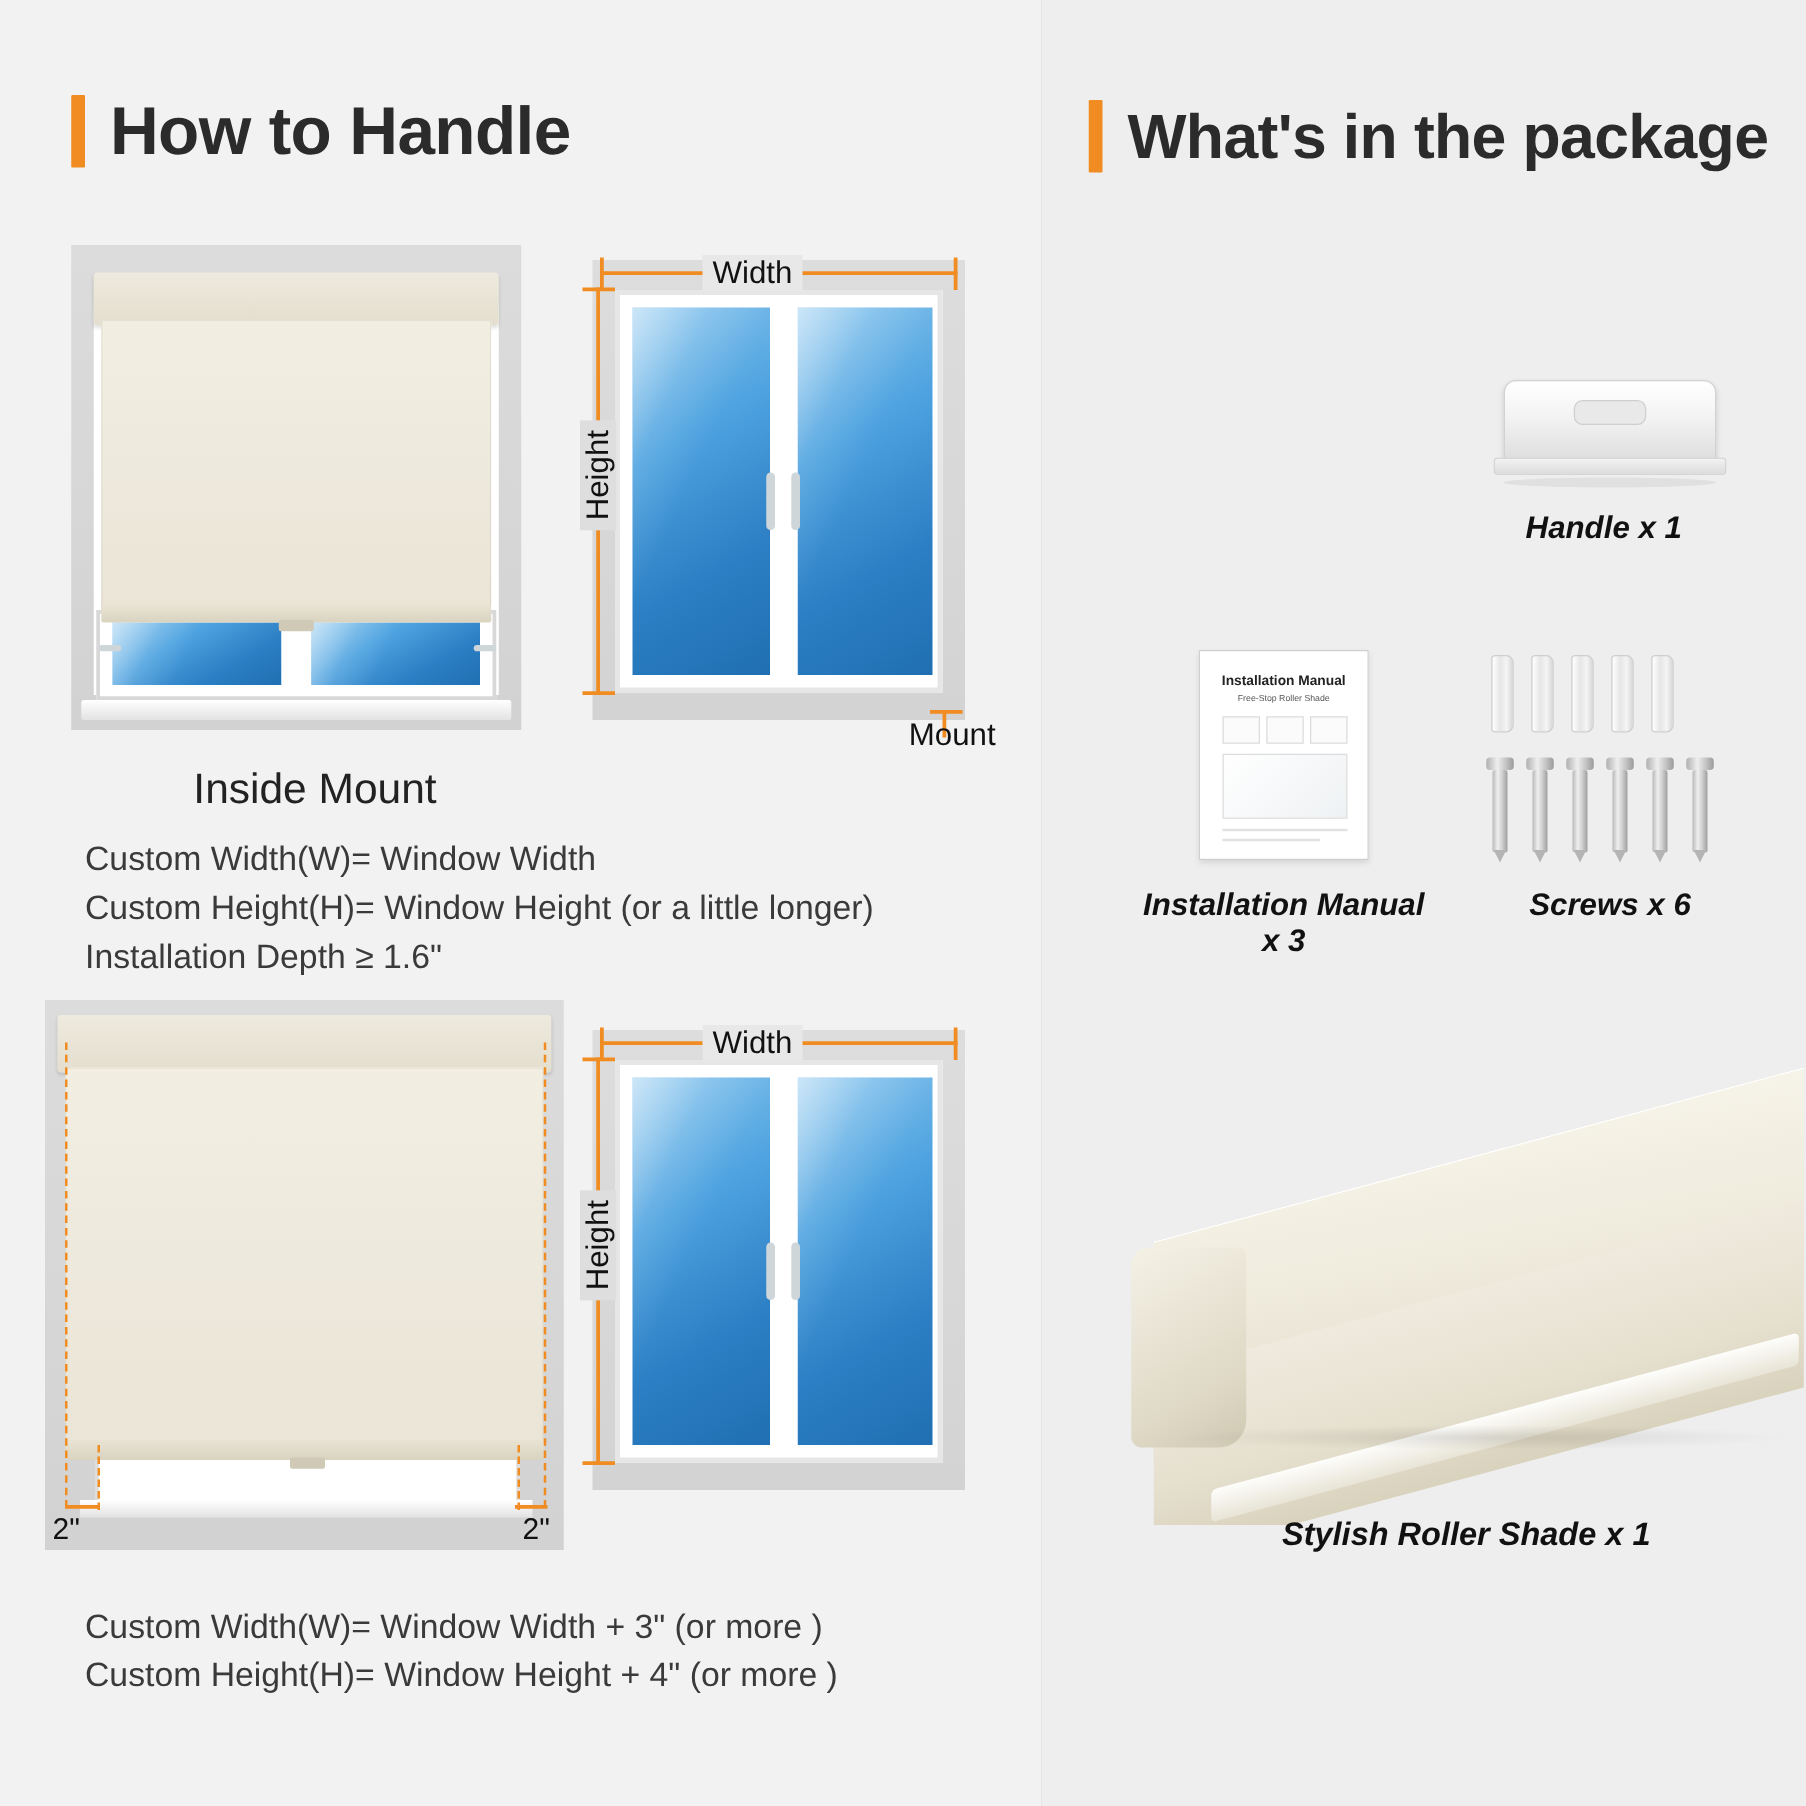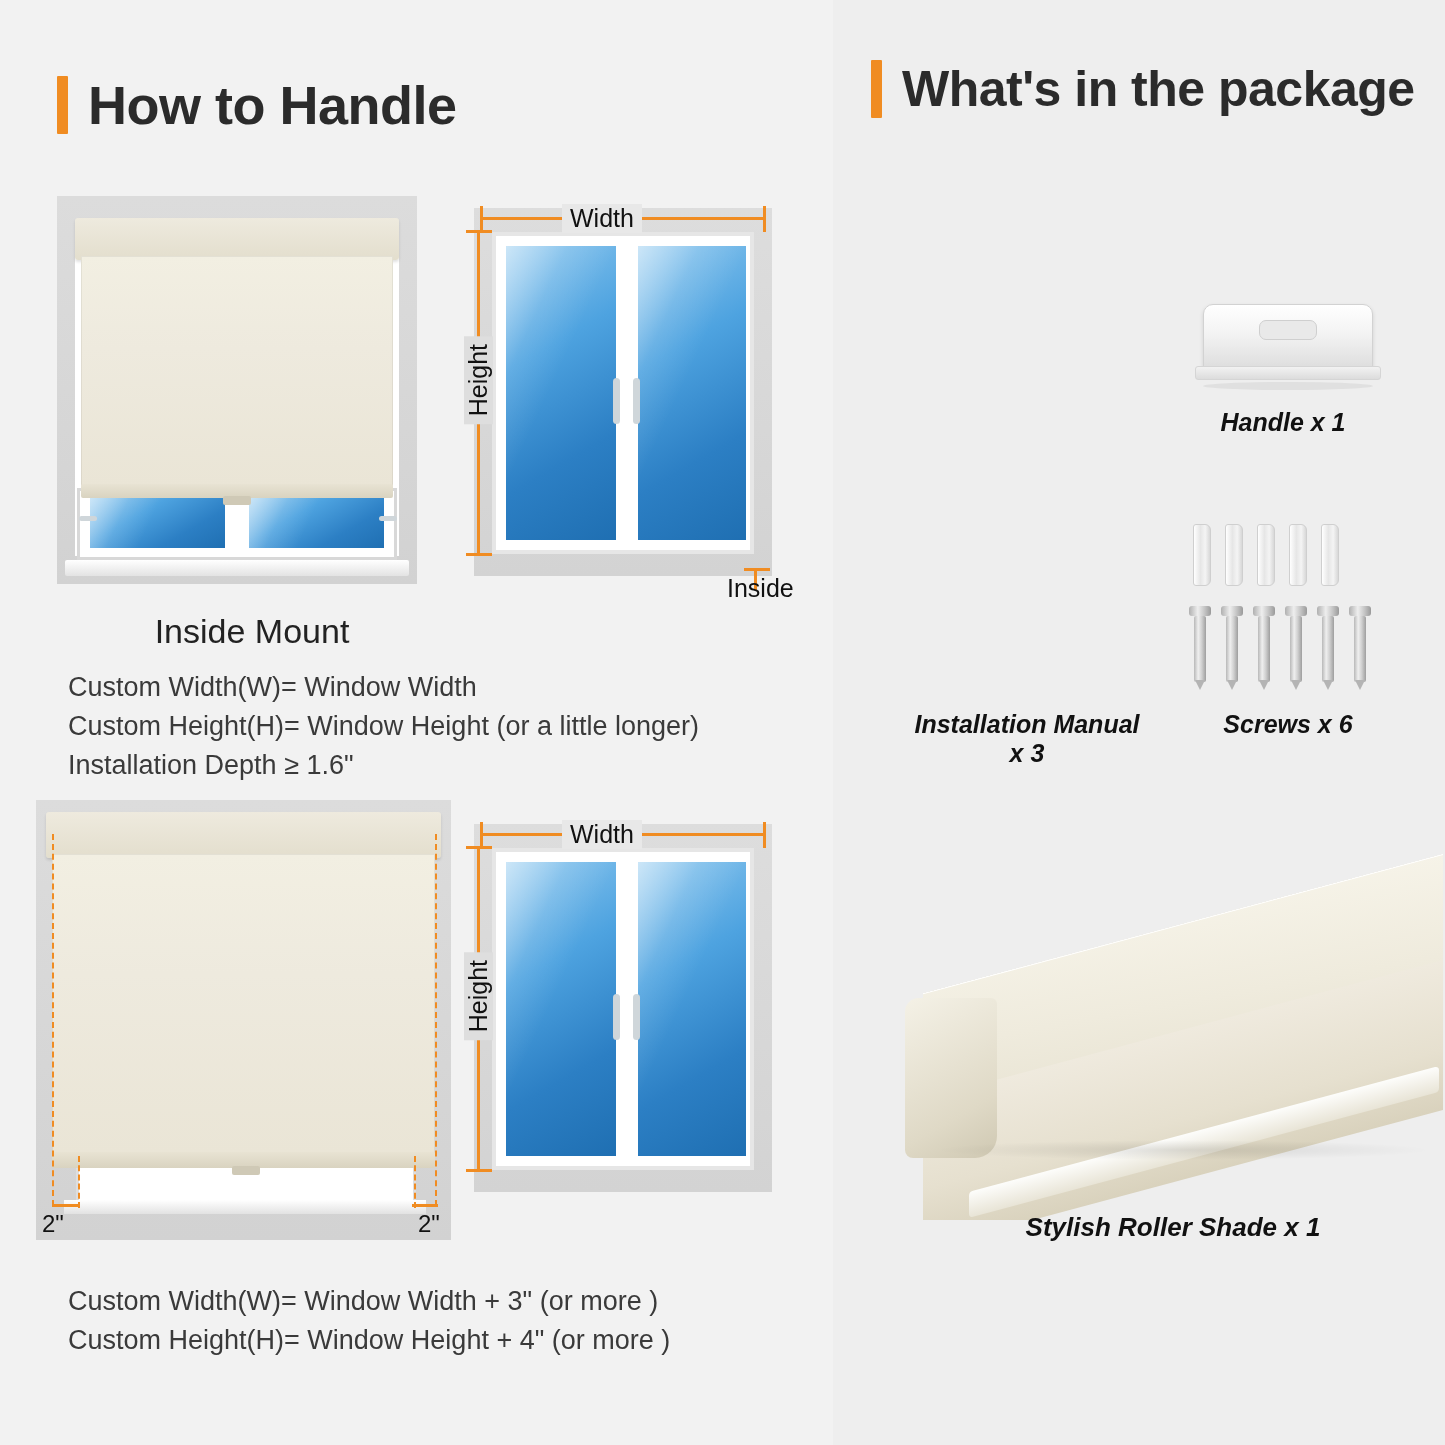--- a/index.html
+++ b/index.html
@@ -32,21 +32,21 @@
   .hdr { display:flex; align-items:center; }
   .hdr .bar {
     width:11px; height:58px; background:#f08c22; margin-right:20px;
     border-radius:1px;
   }
   .hdr .title {
     font-size:54px; font-weight:bold; color:#2b2b2b; letter-spacing:-0.5px;
     line-height:1;
   }
   .hdr-left { position:absolute; left:57px; top:76px; }
-  .hdr-right { position:absolute; left:38px; top:60px; }
+  .hdr-right { position:absolute; left:38px; top:80px; }
   .hdr-right .title { font-size:50px; }
 
   
   .illus { position:absolute; }
 
   .capt-title {
     font-size:34px; color:#222; font-weight:normal; text-align:center;
   }
   .capt-line { font-size:27px; color:#3a3a3a; line-height:1.45; }
 
@@ -252,21 +252,21 @@
       <div class="arrow-line" style="left:28px; top:21px; width:286px; height:3px;"></div>
       <div class="meas-label" style="left:110px; top:8px; background:#e8e8e8; padding:0 8px;">Width</div>
 
       <div class="tick" style="left:14px; top:34px; width:26px; height:3px;"></div>
       <div class="tick" style="left:14px; top:357px; width:26px; height:3px;"></div>
       <div class="arrow-line" style="left:25px; top:34px; width:3px; height:326px;"></div>
       <div class="meas-label vert" style="left:12px; top:140px; background:#dedede; padding:8px 0;">Height</div>
 
       <div class="arrow-line" style="left:302px; top:372px; width:3px; height:22px;"></div>
       <div class="tick" style="left:292px; top:372px; width:26px; height:3px;"></div>
-      <div class="meas-label" style="left:275px; top:378px;">Inside</div>
+      <div class="meas-label" style="left:275px; top:378px;">Mount</div>
     </div>
 
     <div class="capt-title" style="position:absolute; left:57px; top:612px; width:390px;">Inside Mount</div>
 
     <div style="position:absolute; left:68px; top:668px; width:740px;">
       <div class="capt-line">Custom Width(W)= Window Width</div>
       <div class="capt-line">Custom Height(H)= Window Height (or a little longer)</div>
       <div class="capt-line">Installation Depth ≥ 1.6"</div>
     </div>
 
@@ -341,20 +341,31 @@
       <div class="handle-part" style="left:30px; top:8px; width:170px; height:66px;"></div>
       <div class="handle-slot" style="left:86px; top:24px; width:58px; height:20px;"></div>
       <div style="position:absolute; left:22px; top:70px; width:186px; height:14px;
            background:linear-gradient(180deg,#f2f2f2,#dcdcdc); border:1px solid #d5d5d5; border-radius:3px;"></div>
       <div style="position:absolute; left:30px; top:86px; width:170px; height:8px;
            background:rgba(0,0,0,0.06); border-radius:50%;"></div>
       <div class="part-label" style="top:112px;">Handle x 1</div>
     </div>
 
     <div style="position:absolute; left:78px; top:520px; width:232px; height:230px;">
+      <div class="manual" style="left:48px; top:0; width:136px; height:168px;">
+        <div class="manual-title" style="top:18px;">Installation Manual</div>
+        <div class="manual-sub" style="top:35px;">Free-Stop Roller Shade</div>
+        <div class="manual-box" style="left:18px; top:52px; width:30px; height:22px;"></div>
+        <div class="manual-box" style="left:53px; top:52px; width:30px; height:22px;"></div>
+        <div class="manual-box" style="left:88px; top:52px; width:30px; height:22px;"></div>
+        <div class="manual-box" style="left:18px; top:82px; width:100px; height:52px;
+             background:linear-gradient(135deg,#ffffff,#eef1f3);"></div>
+        <div class="manual-line" style="left:18px; top:142px; width:100px;"></div>
+        <div class="manual-line" style="left:18px; top:150px; width:78px;"></div>
+      </div>
       <div class="part-label" style="top:190px; width:232px; left:0;">Installation Manual x 3</div>
     </div>
 
     <div style="position:absolute; left:340px; top:510px; width:230px; height:240px;">
 
       <div style="position:absolute; left:20px; top:14px;">
         <div class="anchor" style="left:0; top:0; width:18px; height:62px;"></div>
       </div>
       <div style="position:absolute; left:52px; top:14px;">
         <div class="anchor" style="left:0; top:0; width:18px; height:62px;"></div>

